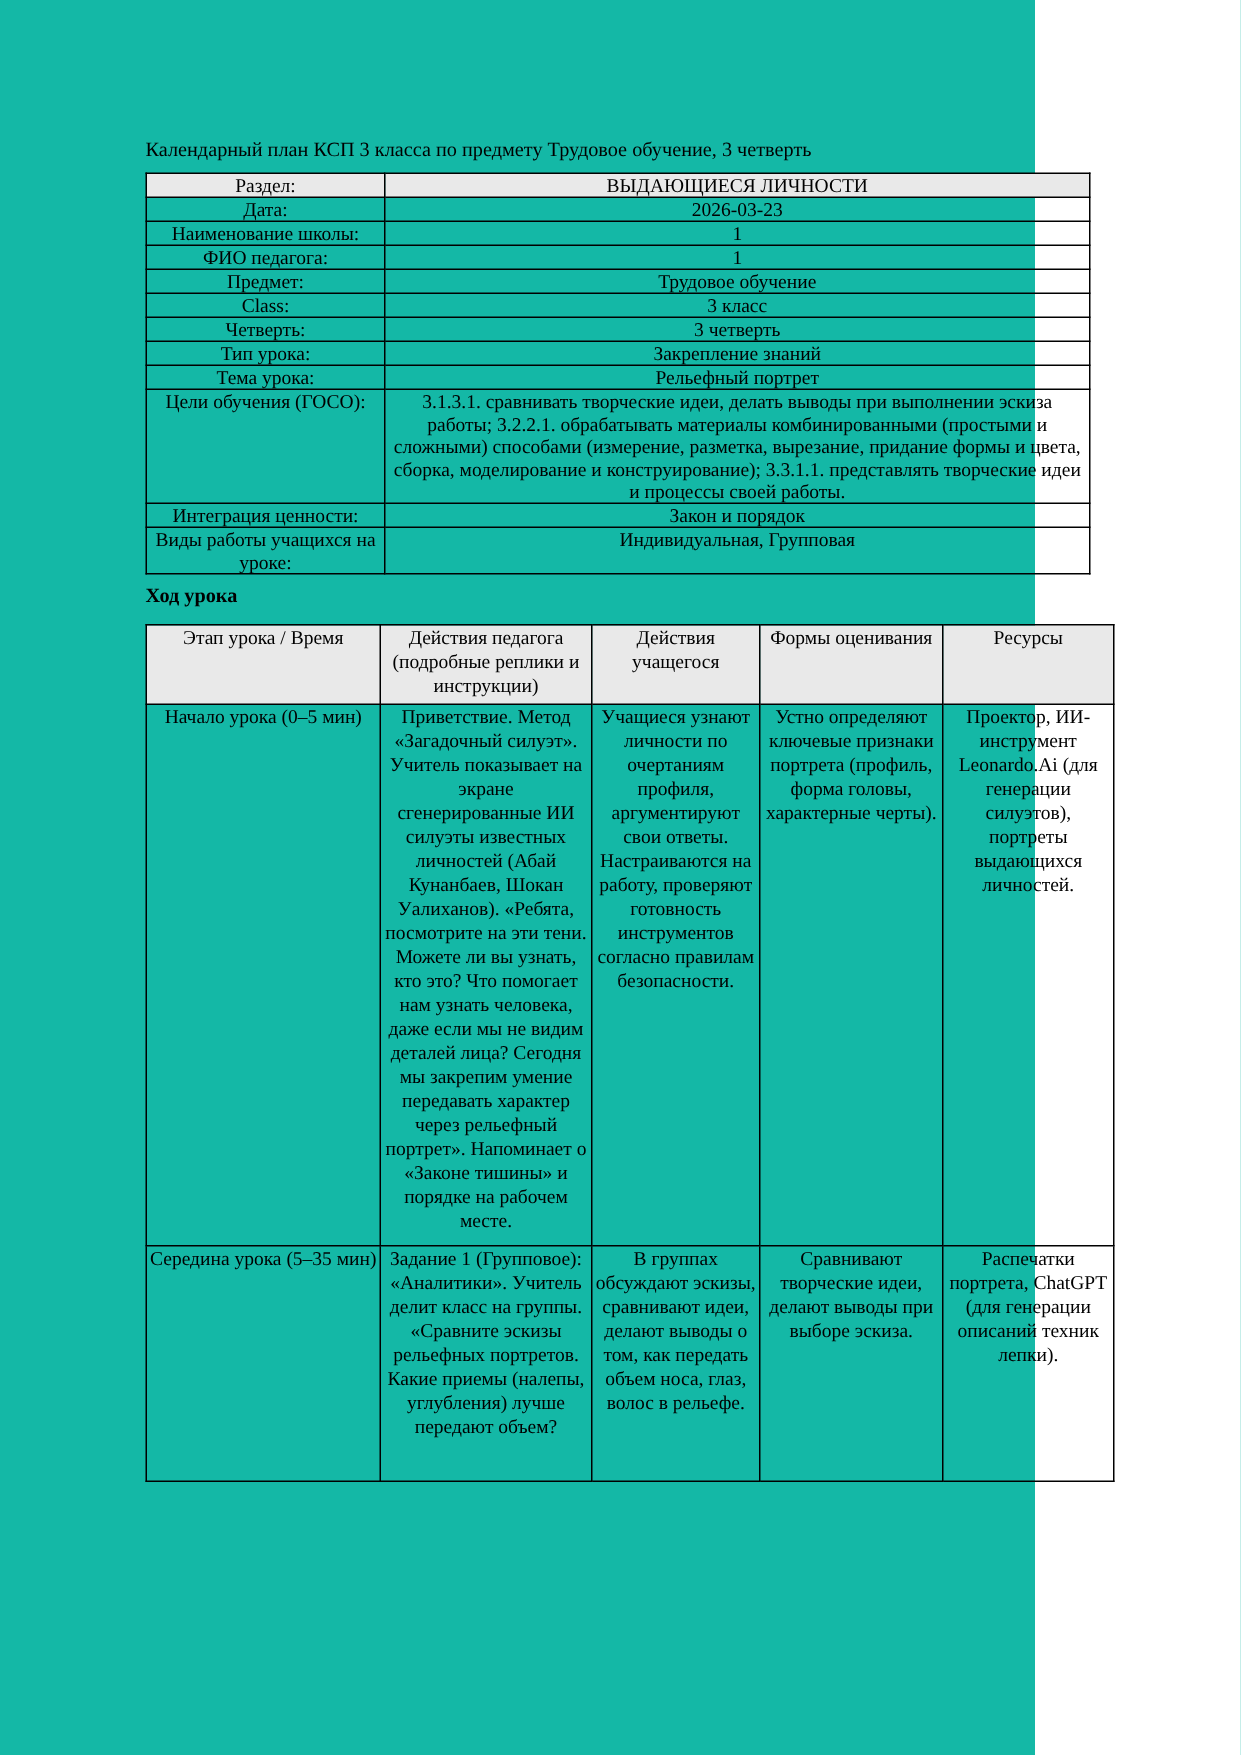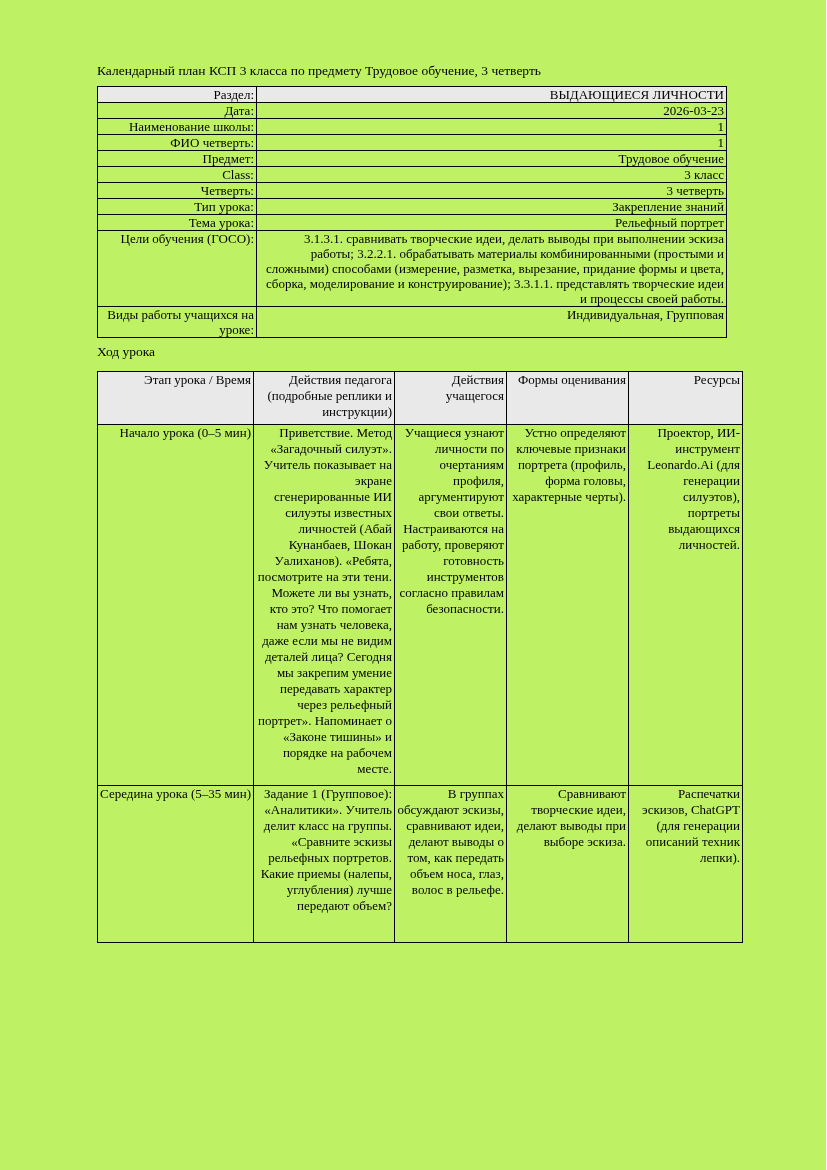--- a/index.html
+++ b/index.html
@@ -10,55 +10,55 @@
   body {
     width: 827px;
     height: 1170px;
     font-family: "Liberation Serif", "DejaVu Serif", serif;
     font-size: 13px;
     color: #000;
     overflow: hidden;
   }
   .page {
     box-sizing: border-box;
-    width: 826px;
+    width: 690px;
     height: 1170px;
-    padding: 63px 100px 0 97px;
-    background: #bef264;
+    padding: 92px 100px 0 97px;
+    background: #14b8a6;
   }
   .doc-title {
     margin: 0 0 7px 0;
     font-size: 13.5px;
     line-height: 16px;
     font-weight: normal;
   }
   table {
     border-collapse: collapse;
     width: 630px;
     table-layout: fixed;
   }
   td, th {
     border: 1px solid #000;
     padding: 0 2px;
     vertical-align: top;
-    text-align: right;
+    text-align: center;
     font-weight: normal;
     word-wrap: break-word;
   }
   .info-table td {
     line-height: 15px;
     font-size: 13px;
   }
   .info-table .label-col { width: 154px; }
   .shaded { background: #e9e9e9; }
   .section-heading {
     margin: 6px 0 11px 0;
     font-size: 13.5px;
     line-height: 16px;
-    font-weight: normal;
+    font-weight: bold;
   }
   .lesson-table td, .lesson-table th {
     line-height: 16px;
     font-size: 13px;
   }
   .lesson-table .c1 { width: 151px; }
   .lesson-table .c2 { width: 136px; }
   .lesson-table .c3 { width: 107px; }
   .lesson-table .c4 { width: 117px; }
   .lesson-table .c5 { width: 109px; }
@@ -81,21 +81,21 @@
       </tr>
       <tr>
         <td class="label-col">Дата:</td>
         <td>2026-03-23</td>
       </tr>
       <tr>
         <td class="label-col">Наименование школы:</td>
         <td>1</td>
       </tr>
       <tr>
-        <td class="label-col">ФИО четверть:</td>
+        <td class="label-col">ФИО педагога:</td>
         <td>1</td>
       </tr>
       <tr>
         <td class="label-col">Предмет:</td>
         <td>Трудовое обучение</td>
       </tr>
       <tr>
         <td class="label-col">Class:</td>
         <td>3 класс</td>
       </tr>
@@ -107,20 +107,24 @@
         <td class="label-col">Тип урока:</td>
         <td>Закрепление знаний</td>
       </tr>
       <tr>
         <td class="label-col">Тема урока:</td>
         <td>Рельефный портрет</td>
       </tr>
       <tr>
         <td class="label-col">Цели обучения (ГОСО):</td>
         <td>3.1.3.1. сравнивать творческие идеи, делать выводы при выполнении эскиза работы; 3.2.2.1. обрабатывать материалы комбинированными (простыми и сложными) способами (измерение, разметка, вырезание, придание формы и цвета, сборка, моделирование и конструирование); 3.3.1.1. представлять творческие идеи и процессы своей работы.</td>
+      </tr>
+      <tr>
+        <td class="label-col">Интеграция ценности:</td>
+        <td>Закон и порядок</td>
       </tr>
       <tr>
         <td class="label-col">Виды работы учащихся на уроке:</td>
         <td>Индивидуальная, Групповая</td>
       </tr>
     </tbody>
   </table>
 
   <p class="section-heading">Ход урока</p>
 
@@ -138,18 +142,18 @@
         <td class="c2">Приветствие. Метод «Загадочный силуэт». Учитель показывает на экране сгенерированные ИИ силуэты известных личностей (Абай Кунанбаев, Шокан Уалиханов). «Ребята, посмотрите на эти тени. Можете ли вы узнать, кто это? Что помогает нам узнать человека, даже если мы не видим деталей лица? Сегодня мы закрепим умение передавать характер через рельефный портрет». Напоминает о «Законе тишины» и порядке на рабочем месте.</td>
         <td class="c3">Учащиеся узнают личности по очертаниям профиля, аргументируют свои ответы. Настраиваются на работу, проверяют готовность инструментов согласно правилам безопасности.</td>
         <td class="c4">Устно определяют ключевые признаки портрета (профиль, форма головы, характерные черты).</td>
         <td class="c5">Проектор, ИИ-инструмент Leonardo.Ai (для генерации силуэтов), портреты выдающихся личностей.</td>
       </tr>
       <tr class="row-2">
         <td class="c1">Середина урока (5–35 мин)</td>
         <td class="c2">Задание 1 (Групповое): «Аналитики». Учитель делит класс на группы. «Сравните эскизы рельефных портретов. Какие приемы (налепы, углубления) лучше передают объем?</td>
         <td class="c3">В группах обсуждают эскизы, сравнивают идеи, делают выводы о том, как передать объем носа, глаз, волос в рельефе.</td>
         <td class="c4">Сравнивают творческие идеи, делают выводы при выборе эскиза.</td>
-        <td class="c5">Распечатки эскизов, ChatGPT (для генерации описаний техник лепки).</td>
+        <td class="c5">Распечатки портрета, ChatGPT (для генерации описаний техник лепки).</td>
       </tr>
     </tbody>
   </table>
 
 </div>
 
 </body></html>

